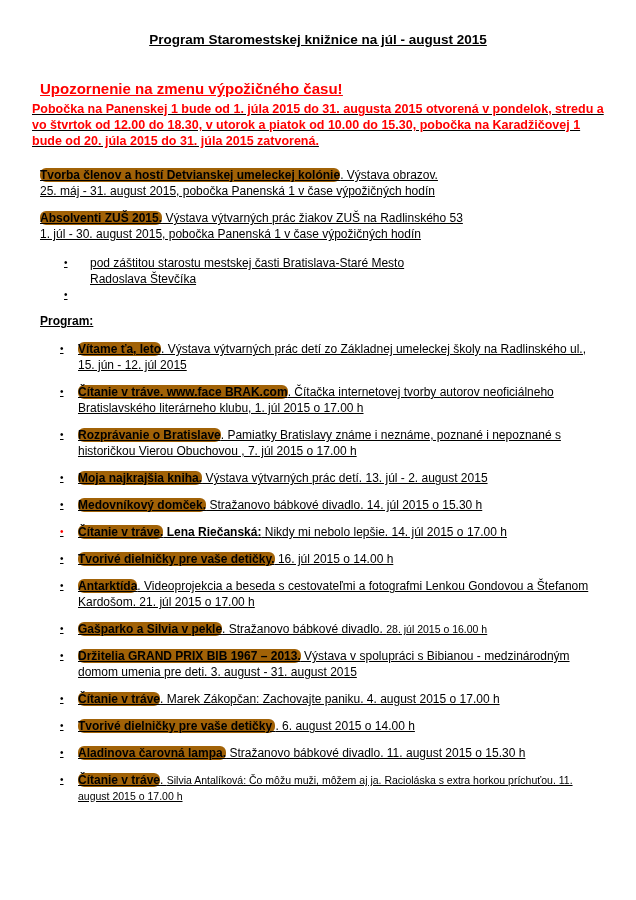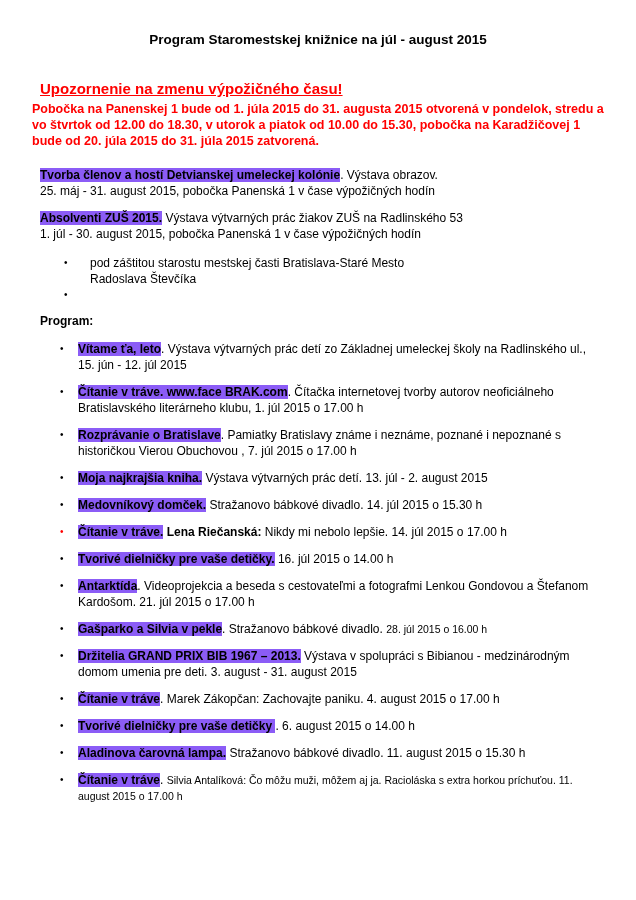--- a/index.html
+++ b/index.html
@@ -4,21 +4,21 @@
 <style>
   html, body { margin: 0; padding: 0; }
   body {
     width: 636px; height: 900px;
     background: #ffffff;
     font-family: "Liberation Sans", sans-serif;
     font-size: 12px;
     color: #000000;
     overflow: hidden;
   }
-  .page { padding: 32px 40px 0 40px; box-sizing: border-box; }
+  .page { padding: 32px 40px 0 40px; box-sizing: border-box; text-decoration: underline; }
 
   .doc-title {
     text-align: center;
     font-weight: bold;
     font-size: 13.5px;
     line-height: 16px;
     margin: 0;
   }
 
   .notice { text-align: left; font-weight: bold; color: #ff0000; margin-top: 32px; }
@@ -31,21 +31,21 @@
   .notice-body {
     font-size: 12.5px;
     line-height: 16px;
     margin: 0 -8px;
   }
 
   .exhibition { line-height: 16px; }
   .exhibition.first { margin-top: 18px; }
   .exhibition + .exhibition { margin-top: 11px; }
 
-  .hl { background: #8b5cf6; font-weight: bold; }
+  .hl { background: #a16207; font-weight: bold; border-radius: 6px; }
   .b  { font-weight: bold; }
   .small { font-size: 10.5px; }
 
   .section-heading {
     color: #cc0000;
     font-weight: bold;
     font-size: 13.5px;
     line-height: 18px;
     margin: 38px 0 0 0;
   }

